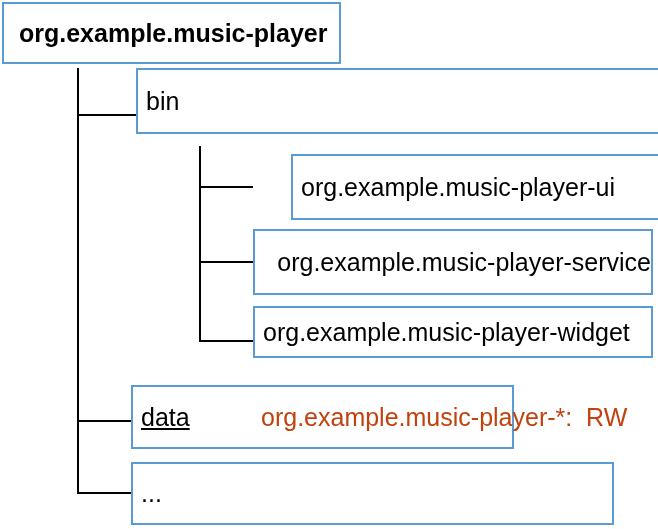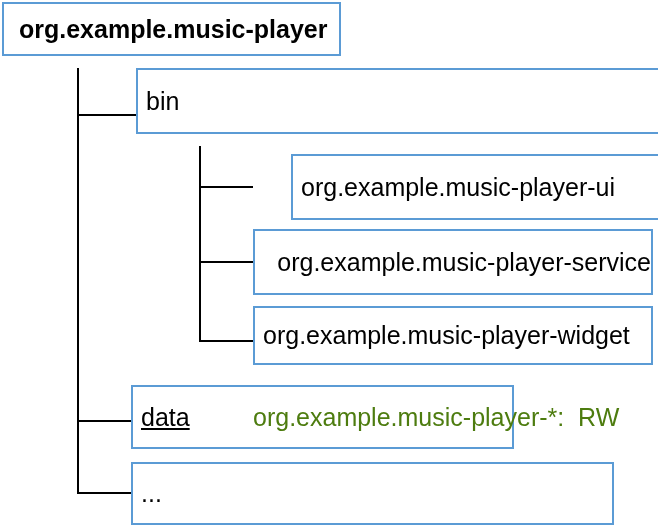--- a/index.html
+++ b/index.html
@@ -27,47 +27,47 @@
     color: #000000;
     white-space: pre;
   }
   .box.root {
     padding-left: 15px;
     font-weight: bold;
   }
   .label { white-space: pre; }
   .annotation {
     position: absolute;
-    left: 120px;
-    color: #4d7c0f;
+    left: 128px;
+    color: #c2410c;
     white-space: pre;
   }
   .hline, .vline {
     position: absolute;
     background: #000000;
   }
   .hline { height: 2px; }
   .vline { width: 2px; }
 
   
   .v-main     { left: 77px;  top: 68px;  height: 426px; }
   .v-bin      { left: 199px; top: 146px; height: 196px; }
   .h-bin      { left: 79px;  top: 114px; width: 57px; }
   .h-data     { left: 79px;  top: 420px; width: 52px; }
   .h-ellipsis { left: 79px;  top: 492px; width: 52px; }
   .h-ui       { left: 201px; top: 186px; width: 52px; }
   .h-service  { left: 201px; top: 261px; width: 52px; }
   .h-widget   { left: 201px; top: 340px; width: 52px; }
 
   
-  .b-root     { left: 2px;   top: 2px;   width: 339px; height: 54px; }
+  .b-root     { left: 2px;   top: 2px;   width: 339px; height: 62px; }
   .b-bin      { left: 136px; top: 68px;  width: 570px; height: 66px; }
   .b-ui       { left: 253px; top: 154px; width: 400px; height: 66px; margin-left: 38px; }
   .b-service  { left: 253px; top: 229px; width: 400px; height: 66px; justify-content: flex-end; }
-  .b-widget   { left: 253px; top: 306px; width: 400px; height: 59px; }
+  .b-widget   { left: 253px; top: 306px; width: 400px; height: 52px; }
   .b-data     { left: 131px; top: 385px; width: 383px; height: 64px; text-decoration: underline; }
   .b-ellipsis { left: 131px; top: 462px; width: 483px; height: 63px; }
 </style>
 </head>
 <body>
 
 <div class="canvas">
 
   <div class="vline v-main"></div>
   <div class="hline h-bin"></div>

